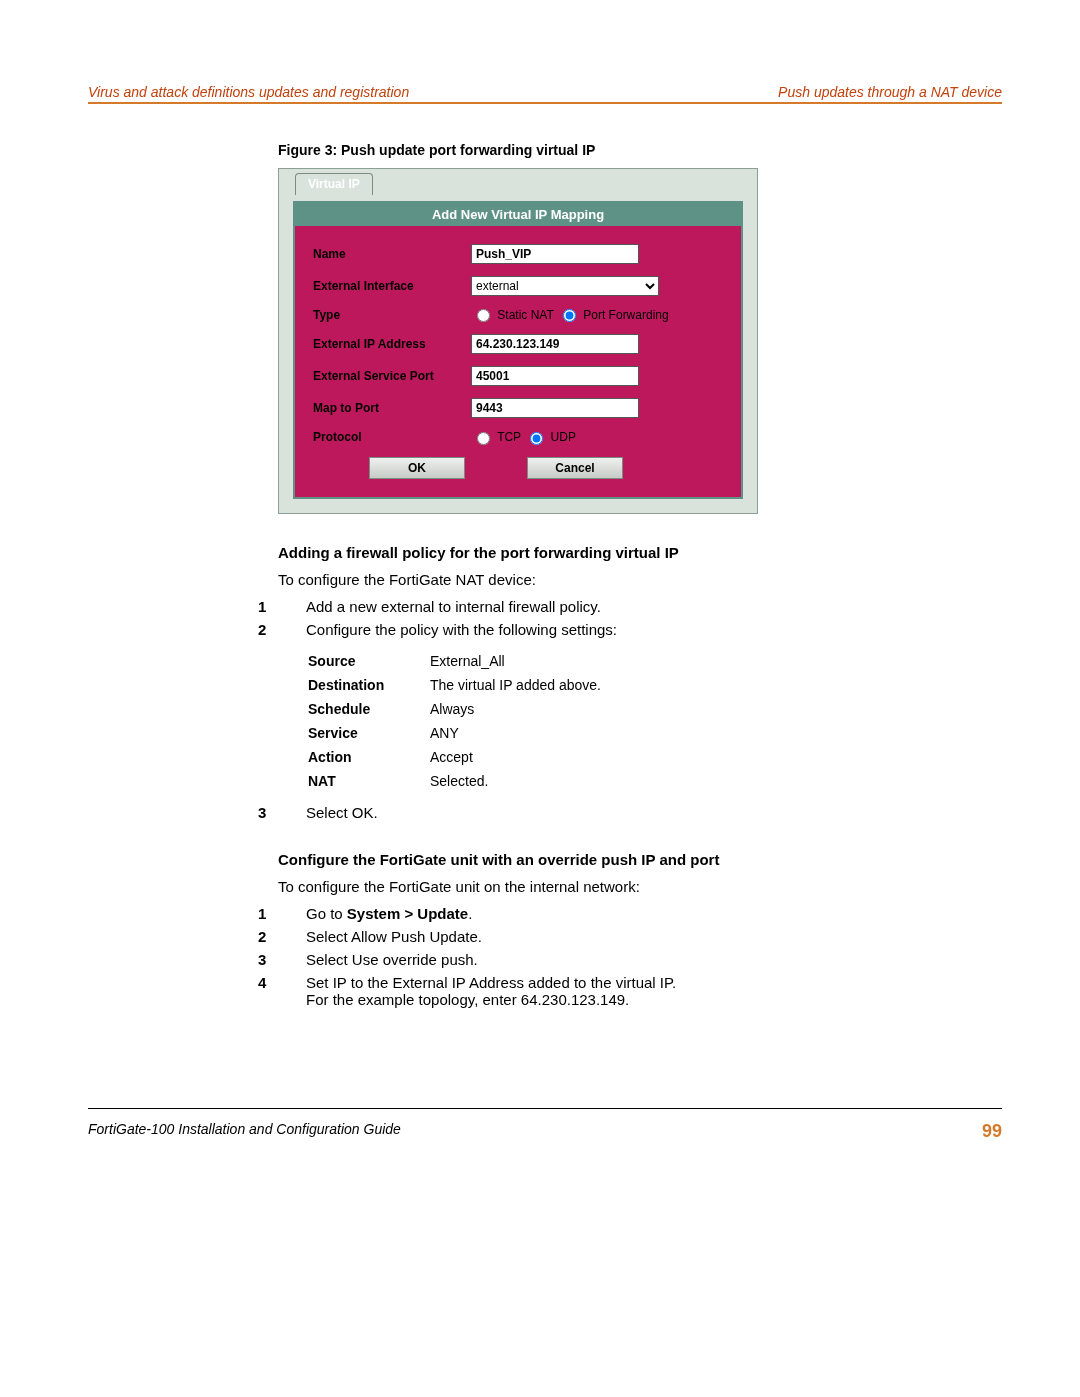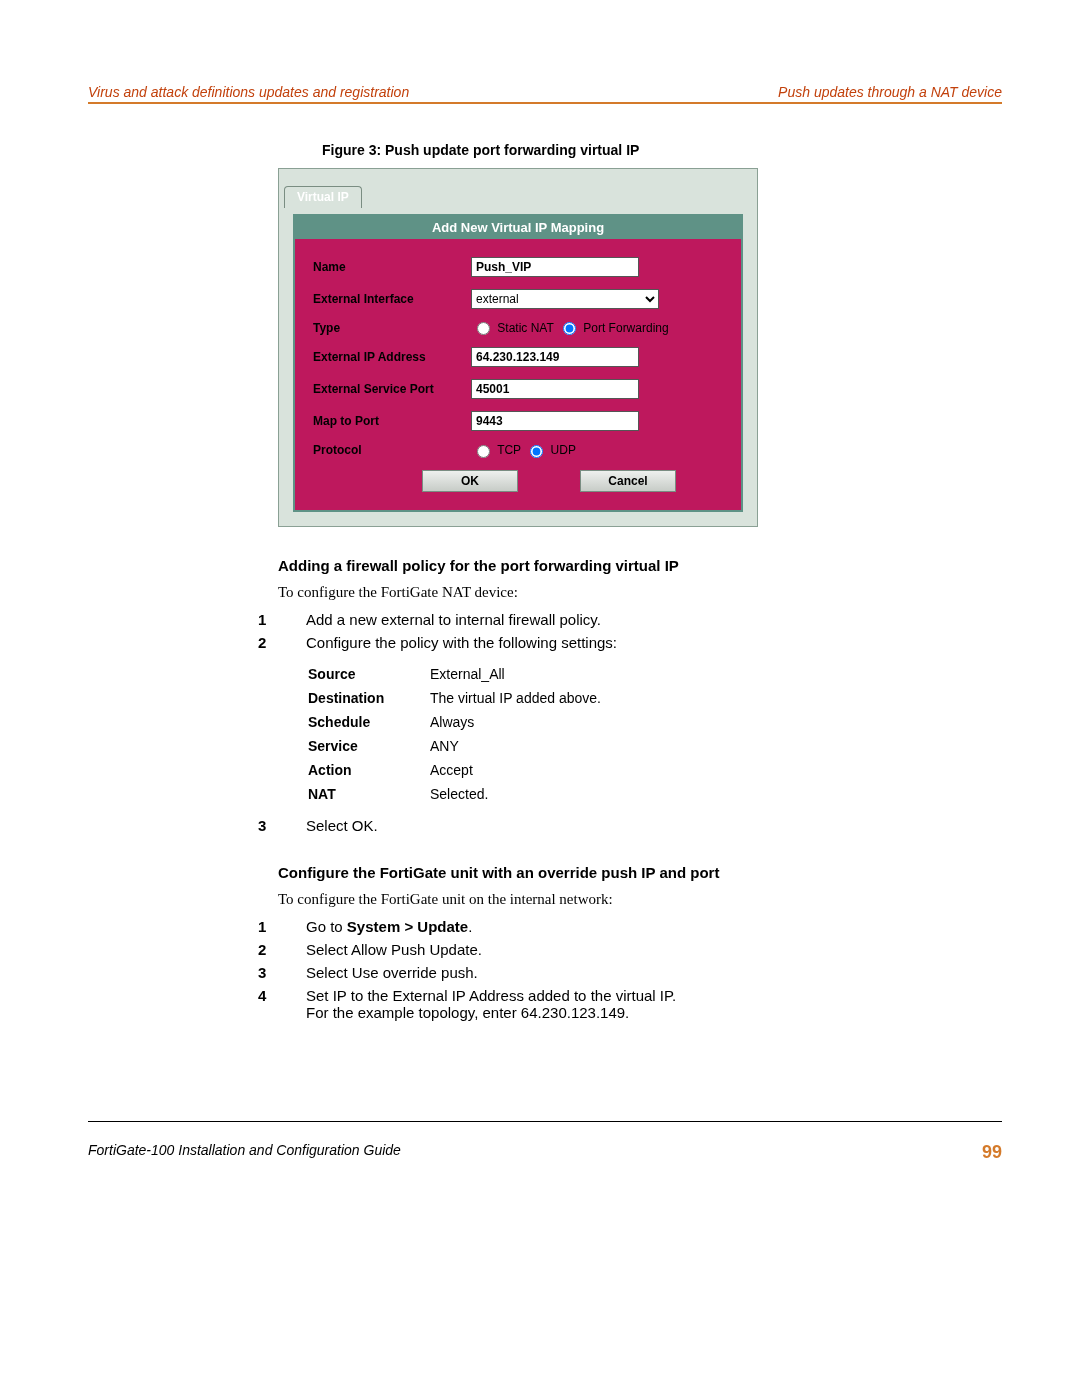--- a/index.html
+++ b/index.html
@@ -28,37 +28,35 @@
     margin-bottom: 38px;
   }
   .content-col {
     margin-left: 190px;
     width: 680px;
   }
   .fig-caption {
     font-weight: bold;
     font-size: 14px;
     margin-bottom: 10px;
-    margin-left: 44px;
   }
   
   .vip-panel {
     width: 480px;
     background: #d9e3dc;
     border: 1px solid #8aa094;
     padding-bottom: 14px;
     margin-bottom: 28px;
   }
   .vip-tab-row {
     display:flex;
     align-items:flex-end;
     background:#d9e3dc;
     height:26px;
-    padding-left:5px;
-    margin-top:13px;
+    padding-left:16px;
   }
   .vip-tab {
     background:#d9e3dc;
     border-top:1px solid #7a8d82;
     border-left:1px solid #7a8d82;
     border-right:1px solid #7a8d82;
     border-radius:4px 4px 0 0;
     padding:3px 12px;
     font-weight:bold;
     font-size:12px;
@@ -111,62 +109,61 @@
     font-family:inherit;
     font-size:12px;
   }
   .vip-radio-group { font-weight:normal; font-size:12px; }
   .vip-radio-group input { margin:0 4px 0 6px; vertical-align:middle; }
   .vip-actions {
     display:flex;
     gap:62px;
     padding-left:56px;
     margin-top:8px;
-    justify-content:center;
   }
   .vip-btn {
     width:96px;
     height:22px;
     background:#d4d9d5;
     background-image: linear-gradient(#eef0ee,#c7ccc7);
     border:1px solid #7a8d82;
     font-weight:bold;
     font-size:12px;
     color:#000;
     cursor:pointer;
   }
   
   .section-heading {
     font-weight:bold;
     font-size:15px;
     margin-top:30px;
     margin-bottom:10px;
   }
-  .body-p { font-size:15px; margin:4px 0 10px 0;font-family:Liberation Serif, serif; }
+  .body-p { font-size:15px; margin:4px 0 10px 0; }
   .num-list { padding:0; margin:0 0 10px 0; list-style:none; font-size:15px; }
   .num-list li { display:flex; margin:6px 0; }
   .num-list li .n { width:28px; font-weight:bold; text-align:left; flex-shrink:0; }
   .num-list li.at-left { margin-left:-190px; }
   .num-list li.at-left .n { width:218px; text-align:left; padding-left:170px; }
   .settings-table {
     margin:6px 0 10px 28px;
     font-size:14px;
   }
   .settings-table td { padding:3px 22px 3px 0; vertical-align:top; }
   .settings-table td:first-child { font-weight:bold; width:120px; }
   .nav-path { font-weight:bold; }
   
   .footer {
     margin-top:100px;
   }
   .footer-hr { height:1px; background:#000; }
   .footer-row {
     display:flex;
     justify-content:space-between;
-    margin-top:20px;
+    margin-top:12px;
     text-align:right;
   }
   .footer-left { font-style:italic; font-size:14px; }
   .footer-right { color:#d47a2a; font-weight:bold; font-size:18px; }
 </style>
 </head>
 <body>
 
 <div class="page">
   <div class="header-row">

